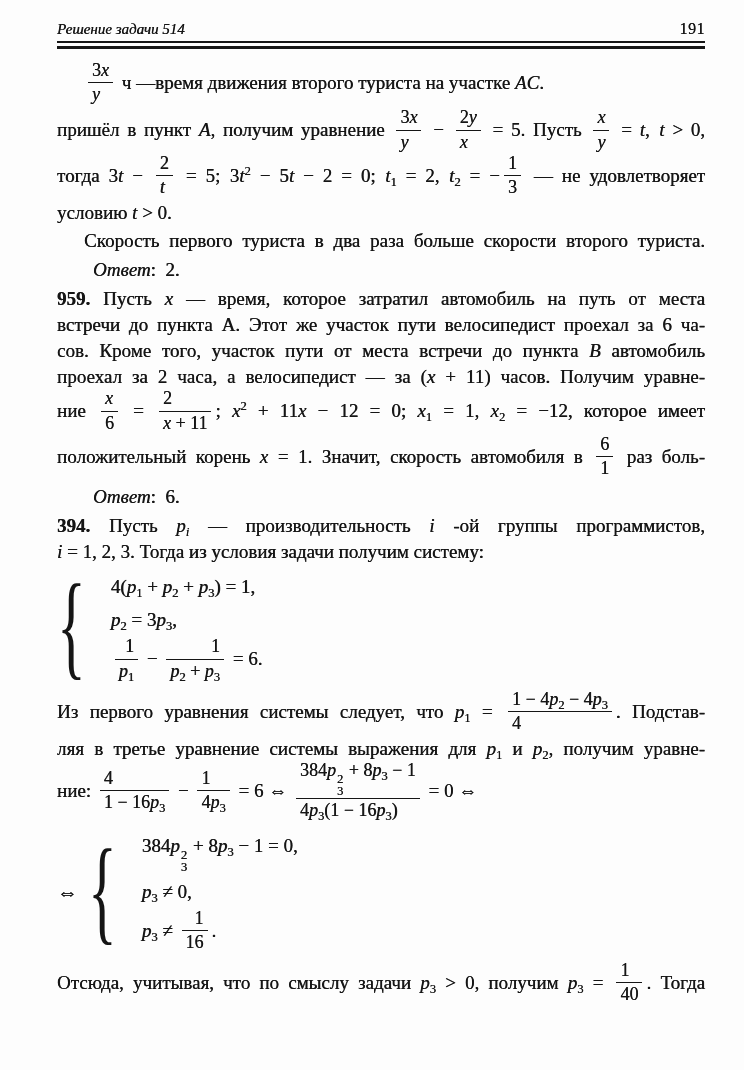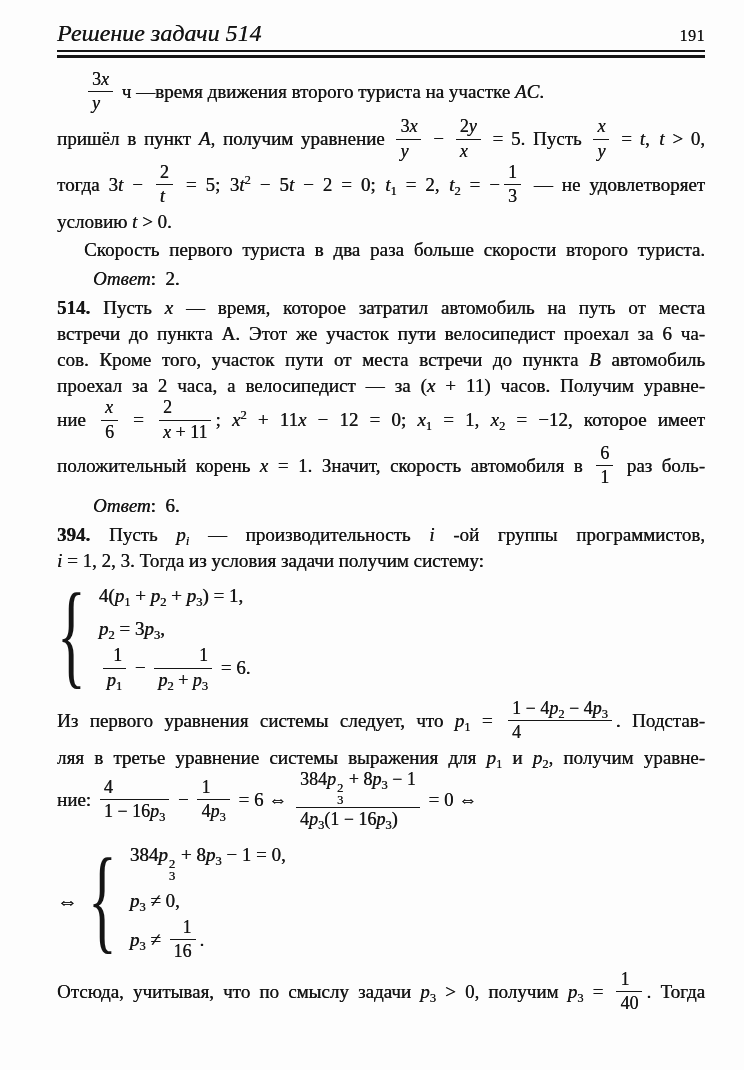--- a/index.html
+++ b/index.html
@@ -3,21 +3,21 @@
 <meta charset="utf-8">
 <style>
   html,body{margin:0;padding:0;}
   body{
     width:744px;height:1070px;overflow:hidden;background:#fdfdfd;color:#151515;
     font-family:"Liberation Serif", serif;font-size:19px;
     text-shadow:0.35px 0 0 #2a2a2a;
   }
   .page{box-sizing:border-box;width:744px;height:1070px;padding:20px 39px 0 57px;}
   .header{display:flex;justify-content:space-between;align-items:baseline;}
-  .running-title{font-style:italic;font-size:24px;}
+  .running-title{font-style:italic;font-size:15px;}
   .page-num{font-size:16px;letter-spacing:0.5px;}
   .header-rule{margin-top:3px;height:3px;border-top:2px solid #161616;border-bottom:3px solid #161616;}
   #content{margin-top:13px;}
   .para{margin:2px 0;}
   .line{line-height:26px;text-align:justify;text-align-last:justify;}
   .line.last{text-align-last:left;}
   .para.indent .line.first{text-indent:27px;}
   .answer{margin:3px 0 3px 36px;line-height:26px;}
   .it{font-style:italic;}
   .bold{font-weight:bold;}
@@ -26,21 +26,21 @@
   sup{vertical-align:7px;}
   .ss{display:inline-flex;flex-direction:column;line-height:1;vertical-align:-7px;margin:0 1px 0 1px;font-style:normal;}
   .ssp,.ssb{font-size:12.5px;display:block;height:12px;}
   .frac{display:inline-block;vertical-align:middle;text-align:right;margin:0 4px;font-size:18px;line-height:1.18;position:relative;top:-2px;text-indent:0;}
   .frac .num{display:block;border-bottom:1.8px solid #151515;padding:0 4px 1px;}
   .frac .den{display:block;padding:1px 4px 0;}
   .system{display:flex;align-items:center;margin:5px 0;}
   .sys-prefix{font-size:21px;margin-right:10px;}
   .sys-brace{display:inline-block;font-size:60px;line-height:1;transform:scaleY(1.95);transform-origin:50% 55%;margin-right:13px;text-shadow:none;}
   .sys-rows{display:flex;flex-direction:column;}
-  .sys-row{line-height:29px;margin:2px 0;text-align:left;}
+  .sys-row{line-height:29px;margin:2px 12px;text-align:left;}
 </style>
 </head>
 <body>
 
 <div class="page">
   <div class="header">
     <span class="running-title">Решение задачи 514</span>
     <span class="page-num">191</span>
   </div>
   <div class="header-rule"></div>
@@ -51,21 +51,21 @@
       <div class="para indent">
         <div class="line">пришёл в пункт <span class="it">A</span>, получим уравнение <span class="frac"><span class="num">3<span class="it">x</span></span><span class="den"><span class="it">y</span></span></span> − <span class="frac"><span class="num">2<span class="it">y</span></span><span class="den"><span class="it">x</span></span></span> = 5. Пусть <span class="frac"><span class="num"><span class="it">x</span></span><span class="den"><span class="it">y</span></span></span> = <span class="it">t</span>, <span class="it">t</span> &gt; 0,</div>
         <div class="line">тогда 3<span class="it">t</span> − <span class="frac"><span class="num">2</span><span class="den"><span class="it">t</span></span></span> = 5; 3<span class="it">t</span><sup>2</sup> − 5<span class="it">t</span> − 2 = 0; <span class="it">t</span><sub>1</sub> = 2, <span class="it">t</span><sub>2</sub> = −<span class="frac"><span class="num">1</span><span class="den">3</span></span> — не удовлетворяет</div>
         <div class="line last">условию <span class="it">t</span> &gt; 0.</div>
       </div>
       <div class="para indent">
         <div class="line first">Скорость первого туриста в два раза больше скорости второго туриста.</div>
       </div>
       <div class="answer"><span class="it">Ответ</span>: 2.</div>
       <div class="para">
-        <div class="line first"><span class="bold">514.</span> Пусть <span class="it">x</span> — время, которое затратил автомобиль на путь от места</div>
+        <div class="line first"><span class="bold">959.</span> Пусть <span class="it">x</span> — время, которое затратил автомобиль на путь от места</div>
         <div class="line">встречи до пункта А. Этот же участок пути велосипедист проехал за 6 ча-</div>
         <div class="line">сов. Кроме того, участок пути от места встречи до пункта <span class="it">B</span> автомобиль</div>
         <div class="line">проехал за 2 часа, а велосипедист — за (<span class="it">x</span> + 11) часов. Получим уравне-</div>
         <div class="line">ние <span class="frac"><span class="num"><span class="it">x</span></span><span class="den">6</span></span> = <span class="frac"><span class="num">2</span><span class="den"><span class="it">x</span> + 11</span></span>; <span class="it">x</span><sup>2</sup> + 11<span class="it">x</span> − 12 = 0; <span class="it">x</span><sub>1</sub> = 1, <span class="it">x</span><sub>2</sub> = −12, которое имеет</div>
         <div class="line">положительный корень <span class="it">x</span> = 1. Значит, скорость автомобиля в <span class="frac"><span class="num">6</span><span class="den">1</span></span> раз боль-</div>
       </div>
       <div class="answer"><span class="it">Ответ</span>: 6.</div>
       <div class="para">
         <div class="line first"><span class="bold">394.</span> Пусть <span class="it">p</span><sub class="it">i</sub> — производительность <span class="it">i</span> -ой группы программистов,</div>
         <div class="line last"><span class="it">i</span> = 1, 2, 3. Тогда из условия задачи получим систему:</div>

